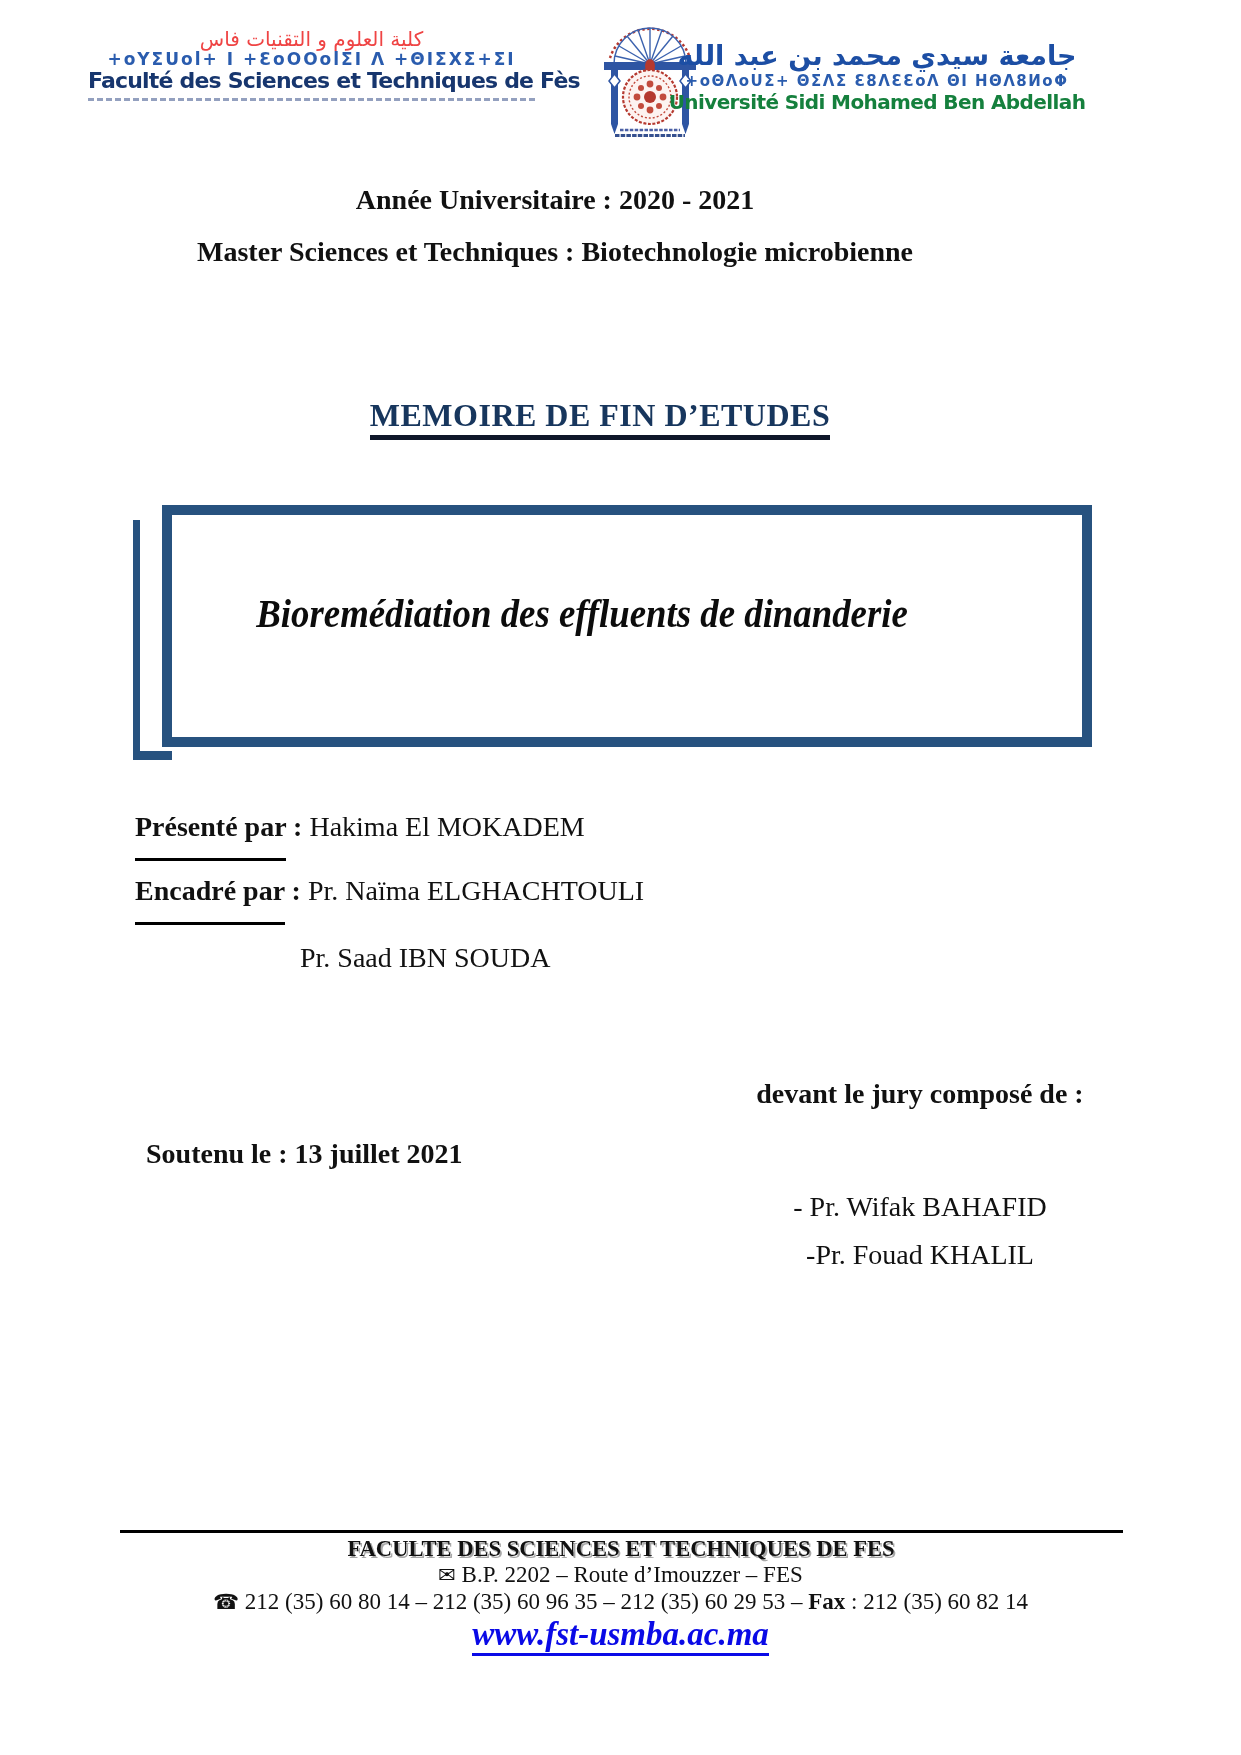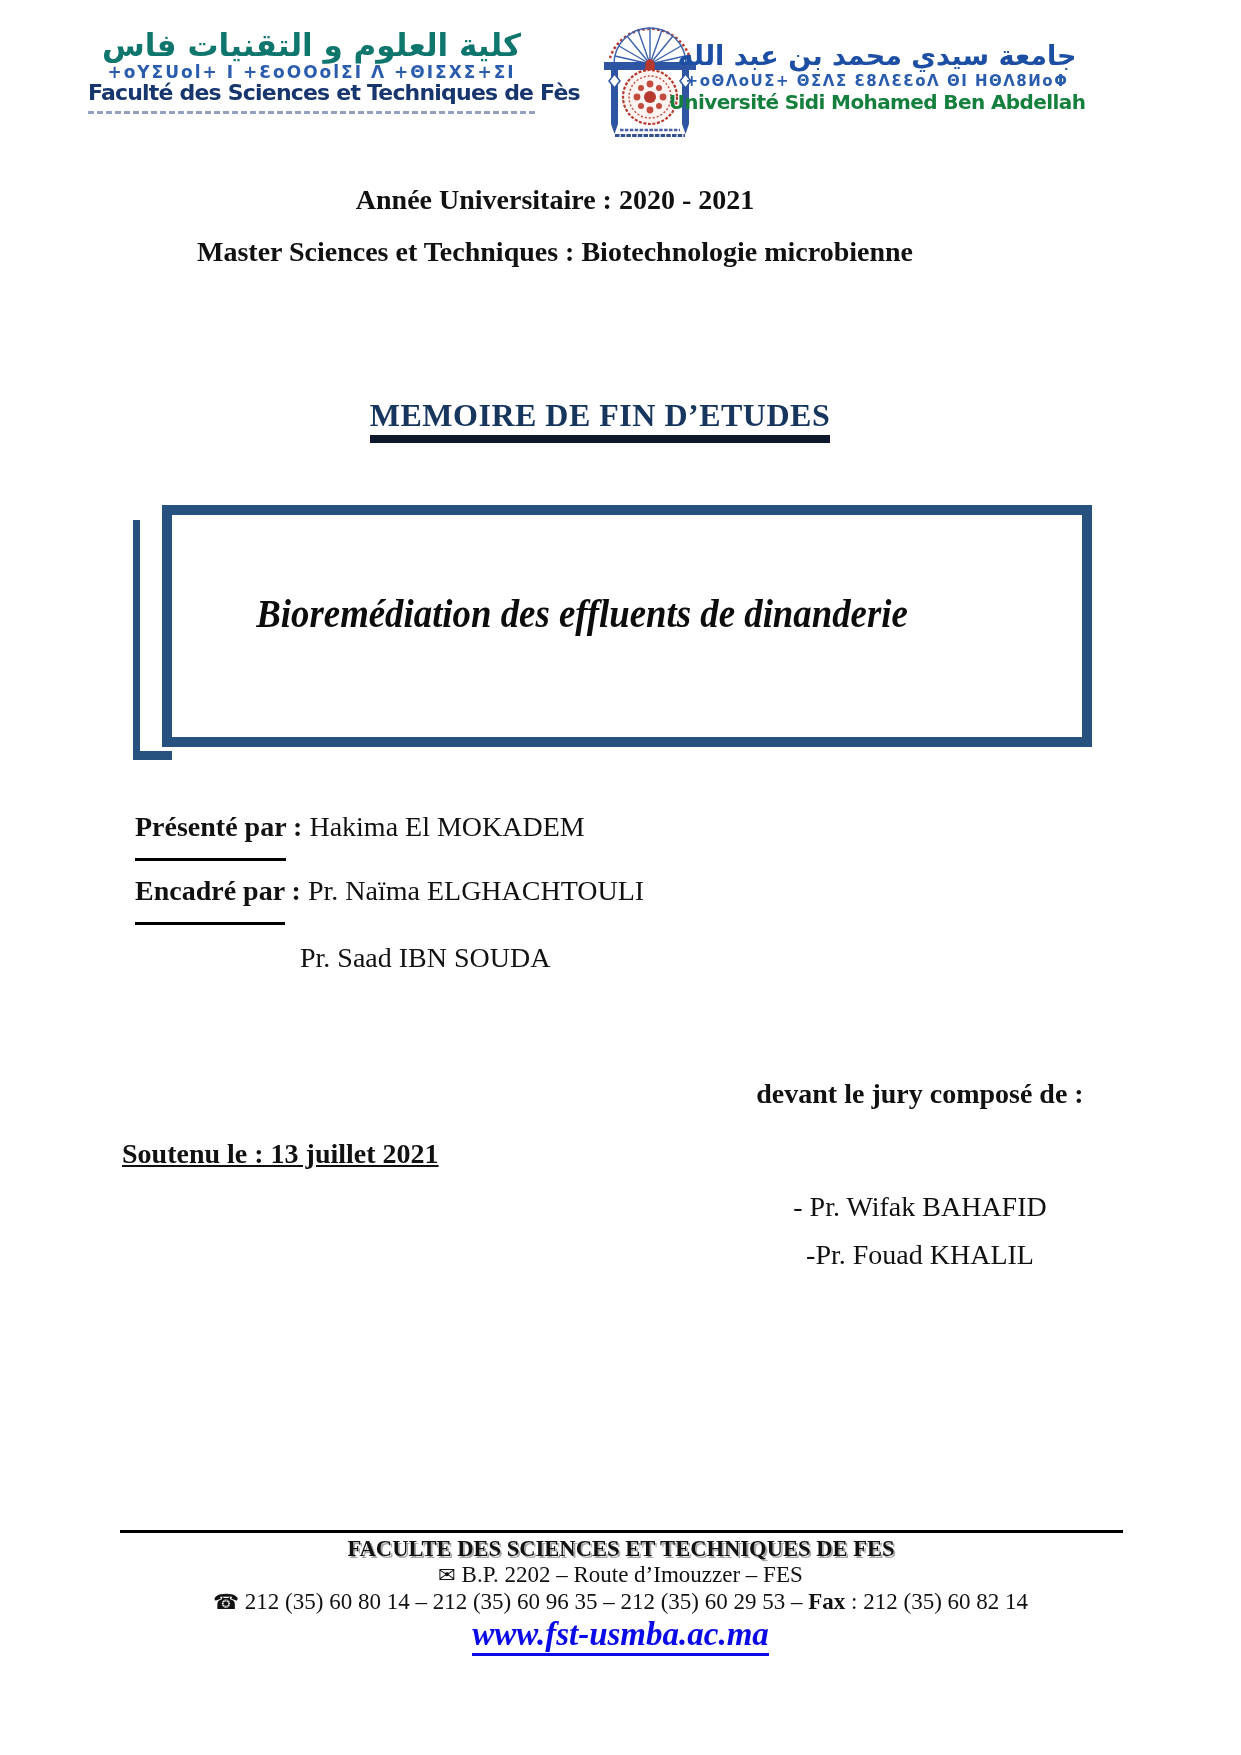--- a/index.html
+++ b/index.html
@@ -4,54 +4,54 @@
 <style>
   * { margin:0; padding:0; box-sizing:border-box; }
   html,body { background:#fff; }
   .page {
     position:relative; width:1241px; height:1755px; margin:0 auto;
     background:#ffffff; overflow:hidden;
     font-family:"Liberation Serif","DejaVu Serif",serif; color:#111;
   }
   
   .hdr-left { position:absolute; left:88px; top:28px; width:447px; text-align:center; }
-  .hdr-left .ar   { font-family:"DejaVu Sans","Liberation Sans",sans-serif; font-weight:bold; font-size:31px; color:#0f766e; line-height:1.15; direction:rtl; }
+  .hdr-left .ar   { font-family:"DejaVu Sans","Liberation Sans",sans-serif; font-weight:normal; font-size:20px; color:#ef4444; line-height:1.15; direction:rtl; }
   .hdr-left .tif  { font-family:"DejaVu Sans","Liberation Sans",sans-serif; font-weight:bold; font-size:17px; color:#2a5cae; letter-spacing:2px; line-height:1.05; white-space:nowrap; }
   .hdr-left .fr   { font-family:"DejaVu Sans","Liberation Sans",sans-serif; font-weight:800; font-size:22px; color:#17366e; letter-spacing:-0.8px; white-space:nowrap; line-height:1.1; }
   .hdr-dashes { margin-top:5px; border-top:3px dashed #93a0bf; height:0; width:100%; }
   .hdr-right { position:absolute; left:652px; top:40px; width:450px; text-align:center; }
   .hdr-right .ar  { font-family:"DejaVu Sans","Liberation Sans",sans-serif; font-weight:bold; font-size:27px; color:#1c4ea4; line-height:1.2; direction:rtl; }
   .hdr-right .tif { font-family:"DejaVu Sans","Liberation Sans",sans-serif; font-weight:bold; font-size:15px; color:#2a5cae; letter-spacing:1.5px; white-space:nowrap; line-height:1.2; }
   .hdr-right .fr  { font-family:"DejaVu Sans","Liberation Sans",sans-serif; font-weight:800; font-size:20px; color:#15803d; letter-spacing:-0.6px; white-space:nowrap; line-height:1.25; }
   .logo { position:absolute; left:594px; top:10px; width:112px; height:132px; }
   
   .annee  { position:absolute; left:55px; top:184px; width:1000px; text-align:center; font-weight:bold; font-size:28px; }
   .master { position:absolute; left:55px; top:236px; width:1000px; text-align:center; font-weight:bold; font-size:28px; }
   .memoire{ position:absolute; left:0px;  top:397px; width:1200px; text-align:center; }
-  .memoire span { display:inline-block; font-weight:bold; font-size:32px; color:#17365d; border-bottom:8px solid #0f172a; padding-bottom:1px; letter-spacing:0.5px; }
+  .memoire span { display:inline-block; font-weight:bold; font-size:32px; color:#17365d; border-bottom:5px solid #0f172a; padding-bottom:1px; letter-spacing:0.5px; }
   .titlebox {
     position:absolute; left:162px; top:505px; width:930px; height:242px;
     border:10px solid #27527f; background:#fff;
     display:flex; align-items:center; justify-content:center;
   }
   .titlebox::before {
     content:""; position:absolute; left:-39px; top:5px; width:32px; height:calc(100% + 9px);
     border-left:7px solid #27527f; border-bottom:9px solid #27527f;
   }
   .thesis-title {
     font-size:40px; font-weight:bold; font-style:italic; white-space:nowrap;
     transform:scaleX(0.92); margin-right:90px; margin-top:-26px; color:#0c0c0c;
   }
   .line { position:absolute; font-size:28px; white-space:nowrap; }
   .lbl  { font-weight:bold; border-bottom:3px solid #000; padding-bottom:16px; }
   .sep  { font-weight:bold; }
   .presente { left:135px; top:811px; }
   .encadre  { left:135px; top:875px; }
   .superv2  { left:300px; top:942px; }
-  .soutenu  { left:122px; top:1138px; font-weight:bold;text-decoration:underline; }
+  .soutenu  { left:146px; top:1138px; font-weight:bold; }
   .jury-head{ left:735px; top:1078px; width:370px; text-align:center; font-weight:bold; }
   .jury-1   { left:735px; top:1191px; width:370px; text-align:center; }
   .jury-2   { left:735px; top:1239px; width:370px; text-align:center; }
   
   .foot-rule { position:absolute; left:120px; right:118px; top:1530px; border-top:3px solid #000; }
   .foot-fac  { position:absolute; left:0; top:1535px; width:1241px; text-align:center; }
   .foot-fac span { display:inline-block; font-weight:bold; font-size:24px; letter-spacing:0px; transform:scaleX(0.94); text-shadow:2px 2px 0 #a8a8a8; }
   .foot-addr { position:absolute; left:0; top:1562px; width:1241px; text-align:center; font-size:23px; }
   .foot-tel  { position:absolute; left:0; top:1589px; width:1241px; text-align:center; font-size:23px; }
   .ficon { font-family:"DejaVu Sans","Liberation Sans",sans-serif; font-size:21px; }

